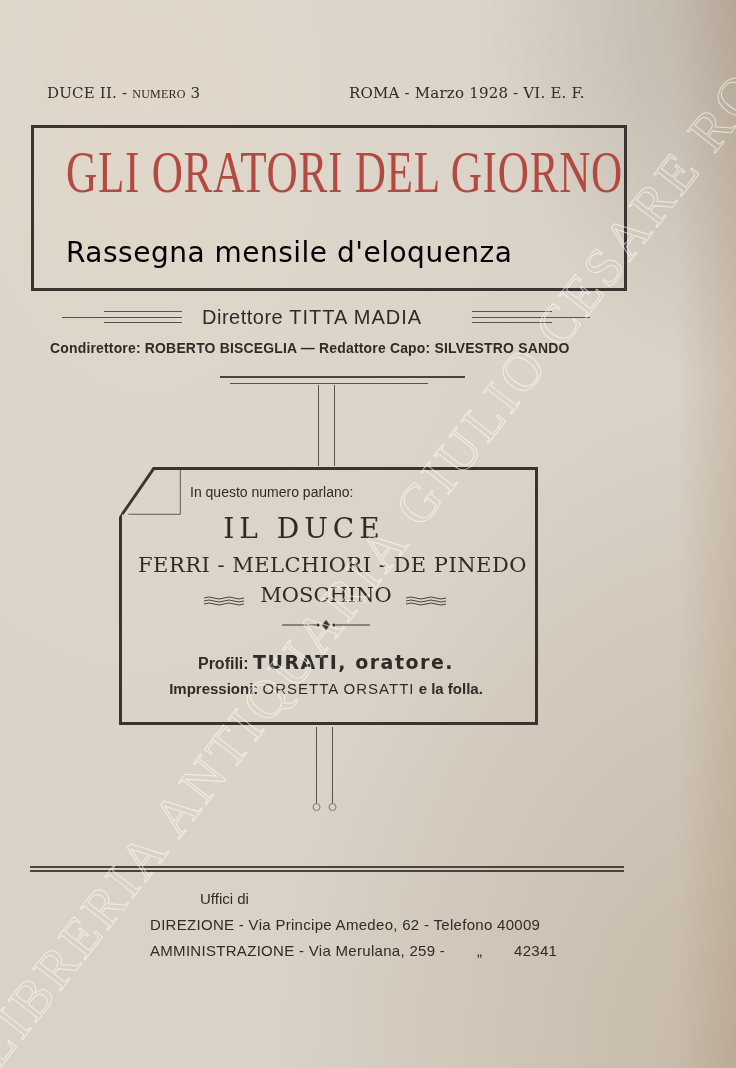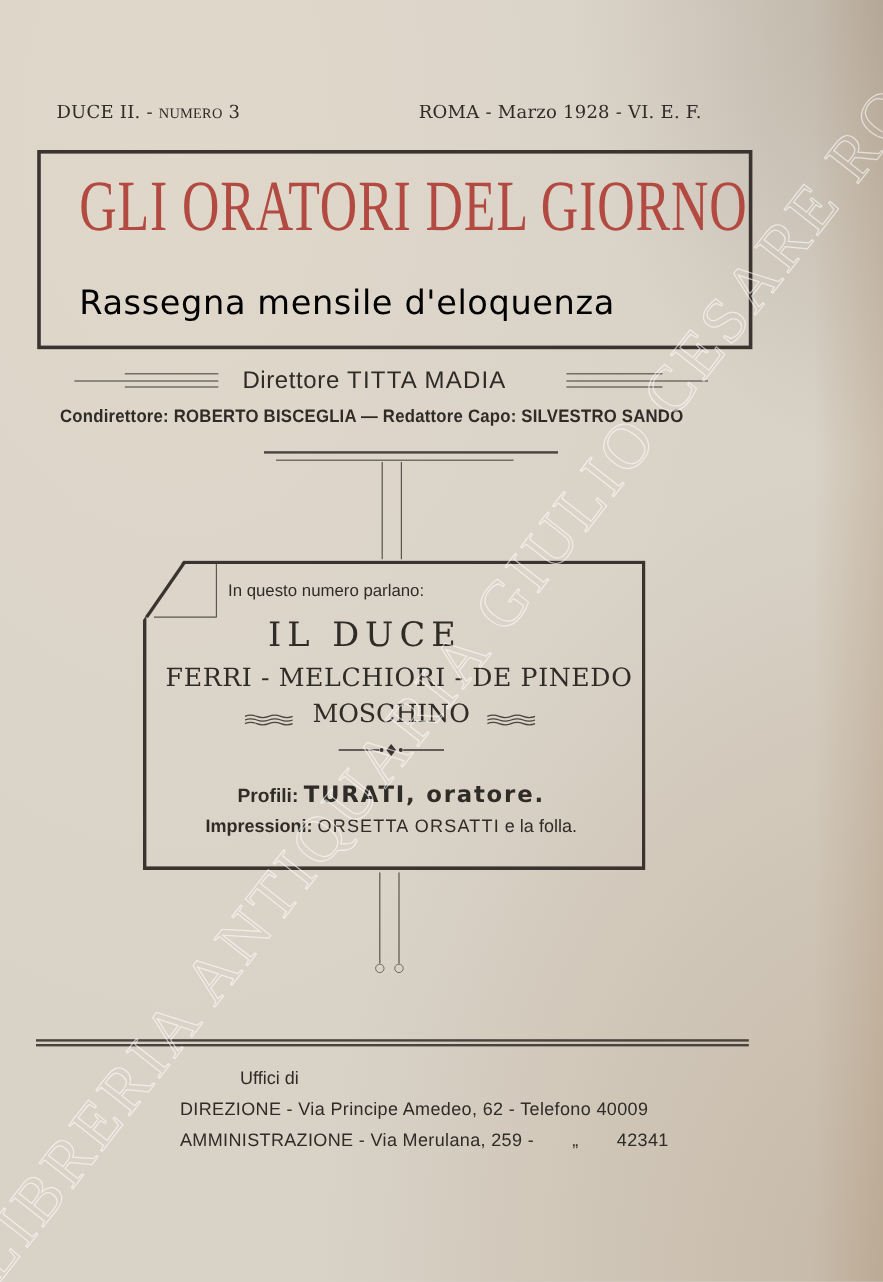--- a/index.html
+++ b/index.html
@@ -146,21 +146,21 @@
   <circle cx="52" cy="6" r="1.6" fill="#3a3330"></circle>
   <line x1="54" y1="6" x2="88" y2="6" stroke="#3a3330" stroke-width="1.2"></line>
 </svg>
 <div class="abs sans profili">
   <span style="font-weight:bold;">Profili:</span>
   <span class="big" style="font-family:'DejaVu Sans',sans-serif;font-weight:bold;">TURATI, oratore.</span>
 </div>
 <div class="abs sans impress">
   <span style="font-weight:bold;">Impressioni:</span>
   <span style="letter-spacing:1px;">ORSETTA ORSATTI</span>
-  <span style="font-weight:normal;">e la folla.</span>
+  <span style="font-weight:bold;">e la folla.</span>
 </div>
 
 <div class="abs" style="left:312px;top:727px;width:30px;height:90px;">
   <div class="abs rule" style="left:4px;top:0;width:1px;height:76px;"></div>
   <div class="abs rule" style="left:20px;top:0;width:1px;height:76px;"></div>
   <svg class="abs" style="left:0;top:74px;" width="26" height="12" viewBox="0 0 26 12">
     <circle cx="4.5" cy="6" r="3.5" fill="none" stroke="#6a625c" stroke-width="0.8"></circle>
     <circle cx="20.5" cy="6" r="3.5" fill="none" stroke="#6a625c" stroke-width="0.8"></circle>
   </svg>
 </div>

